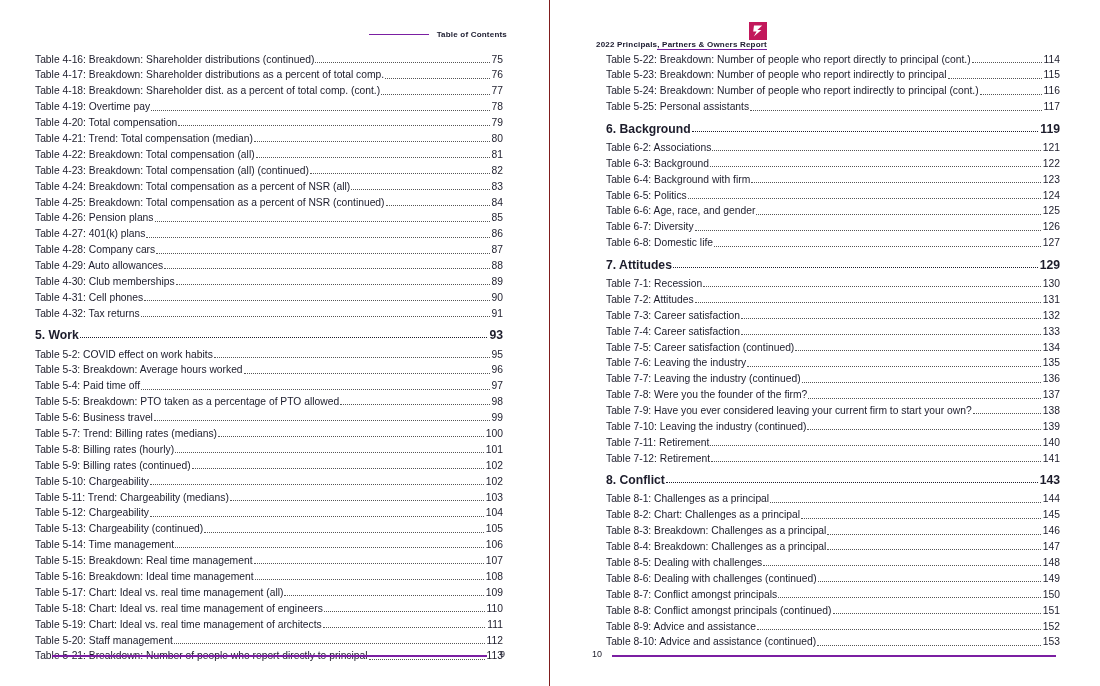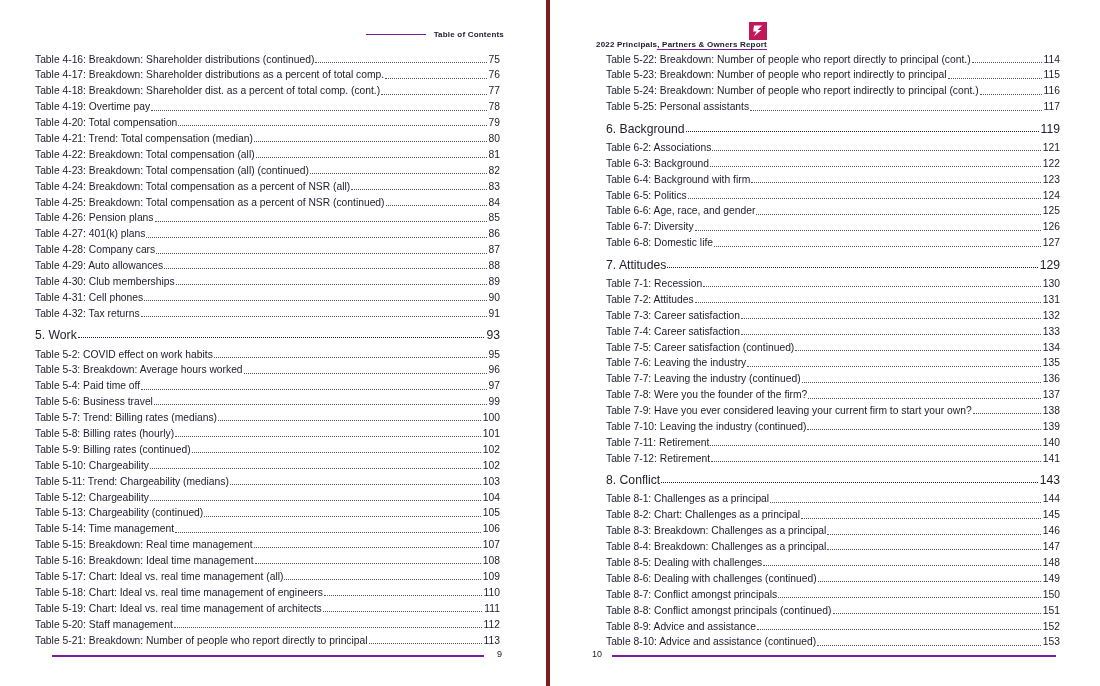--- a/index.html
+++ b/index.html
@@ -15,21 +15,21 @@
     display: flex;
     width: 1100px;
     height: 686px;
   }
   .page {
     width: 550px;
     height: 686px;
     background: #ffffff;
     position: relative;
   }
-  .page.left { border-right: 4px solid #7f1d1d; }
+  .page.left { border-right: 1px solid #7f1d1d; }
 
   
   .hdr-left {
     position: absolute;
     top: 30px;
     right: 42px;
     display: flex;
     align-items: center;
     gap: 8px;
   }
@@ -95,21 +95,21 @@
   .row .dots {
     flex: 1 1 auto;
     border-bottom: 1.1px dotted #555;
     margin: 0 1px 2.5px 1px;
     min-width: 4px;
     height: 1px;
   }
   .row .pg { flex: none; padding-left: 1px; }
 
   .row.section {
-    font-weight: normal;
+    font-weight: bold;
     font-size: 12.2px;
     padding-top: 7px;
     padding-bottom: 5px;
   }
   .row.section .dots {
     border-bottom-style: dotted;
     border-bottom-width: 1.4px;
     border-color: #1c1c2b;
     margin-bottom: 3.5px;
   }
@@ -248,20 +248,25 @@
         </div>
         <div class="row">
           <span class="label">Table 5-3: Breakdown: Average hours worked</span>
           <span class="dots"></span>
           <span class="pg">96</span>
         </div>
         <div class="row">
           <span class="label">Table 5-4: Paid time off</span>
           <span class="dots"></span>
           <span class="pg">97</span>
+        </div>
+        <div class="row">
+          <span class="label">Table 5-5: Breakdown: PTO taken as a percentage of PTO allowed</span>
+          <span class="dots"></span>
+          <span class="pg">98</span>
         </div>
         <div class="row">
           <span class="label">Table 5-6: Business travel</span>
           <span class="dots"></span>
           <span class="pg">99</span>
         </div>
         <div class="row">
           <span class="label">Table 5-7: Trend: Billing rates (medians)</span>
           <span class="dots"></span>
           <span class="pg">100</span>

